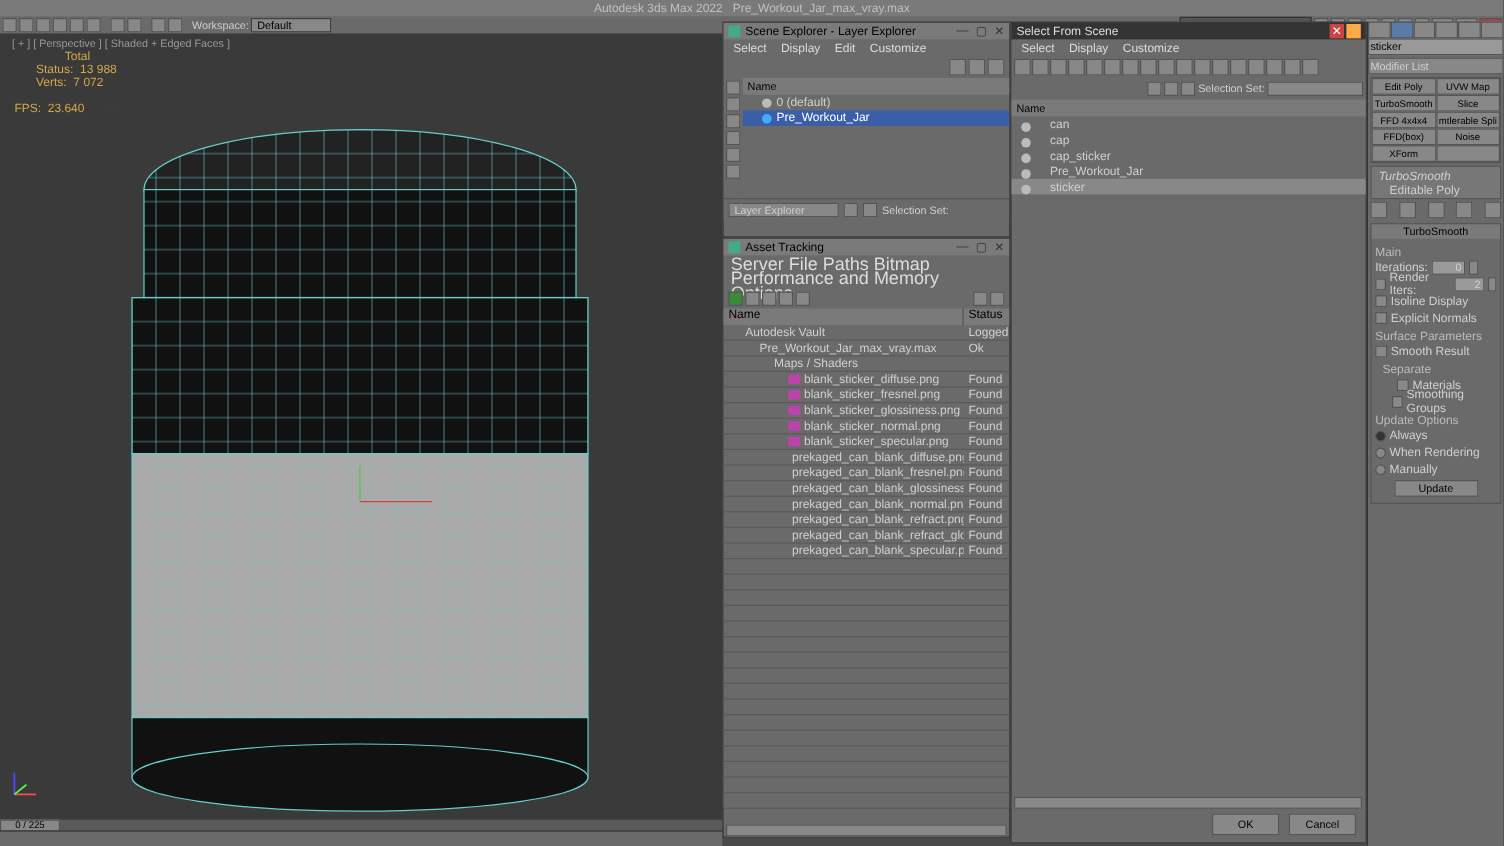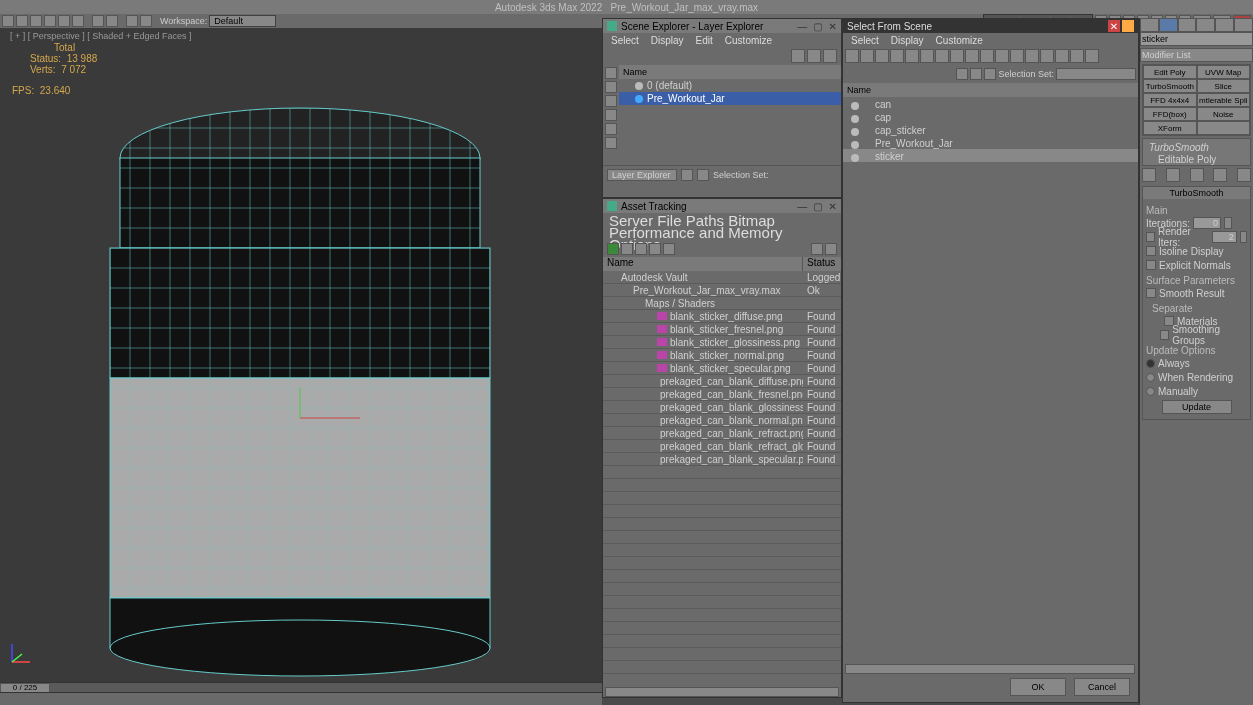--- a/index.html
+++ b/index.html
@@ -29,21 +29,21 @@
 .panel-tools .tb{width:14px;height:14px;background:#888;border:1px solid #555}
 .tree-area{display:flex;height:100px}
 .tree-side{width:16px;background:#6a6a6a;display:flex;flex-direction:column;gap:2px;padding:2px}
 .tree-side .sb{width:12px;height:12px;background:#888;border:1px solid #555}
 .tree-content{flex:1;background:#6a6a6a}
 .tree-hdr{height:14px;background:#7a7a7a;padding-left:4px;font-size:9px;line-height:14px;color:#000}
 .tree-row{height:13px;padding-left:16px;font-size:9px;line-height:13px;display:flex;align-items:center;gap:4px}
 .tree-row.sel{background:#3a5fa8;color:#fff}
 .circ{width:8px;height:8px;border-radius:50%;background:#bbb;display:inline-block}
 .layer-bar{height:18px;background:#6a6a6a;display:flex;align-items:center;gap:4px;padding:0 4px;border-top:1px solid #555}
-.layer-bar .dd{background:#888;border:1px solid #555;padding:0 4px;font-size:9px;width:70px}
+.layer-bar .dd{background:#888;border:1px solid #555;padding:0 4px;font-size:9px;width:92px}
 .layer-bar .lbl{font-size:9px}
 .asset-track{position:absolute;left:602px;top:198px;width:240px;height:500px;background:#6a6a6a;border:1px solid #333}
 .at-menu{height:28px;background:#6a6a6a;padding:2px 6px;font-size:15px;color:#ddd;line-height:12px}
 .at-tools{height:16px;background:#6a6a6a;display:flex;align-items:center;gap:2px;padding:0 4px}
 .at-tools .tb{width:12px;height:12px;background:#888;border:1px solid #555}
 .at-tools .tb.g{background:#3a8a3a}
 .at-tools .spacer{flex:1}
 .at-table{background:#6a6a6a}
 .at-hrow{display:flex;height:14px;background:#7a7a7a;font-size:9px;color:#000}
 .at-hrow .c1{width:200px;padding-left:4px;border-right:1px solid #555}

